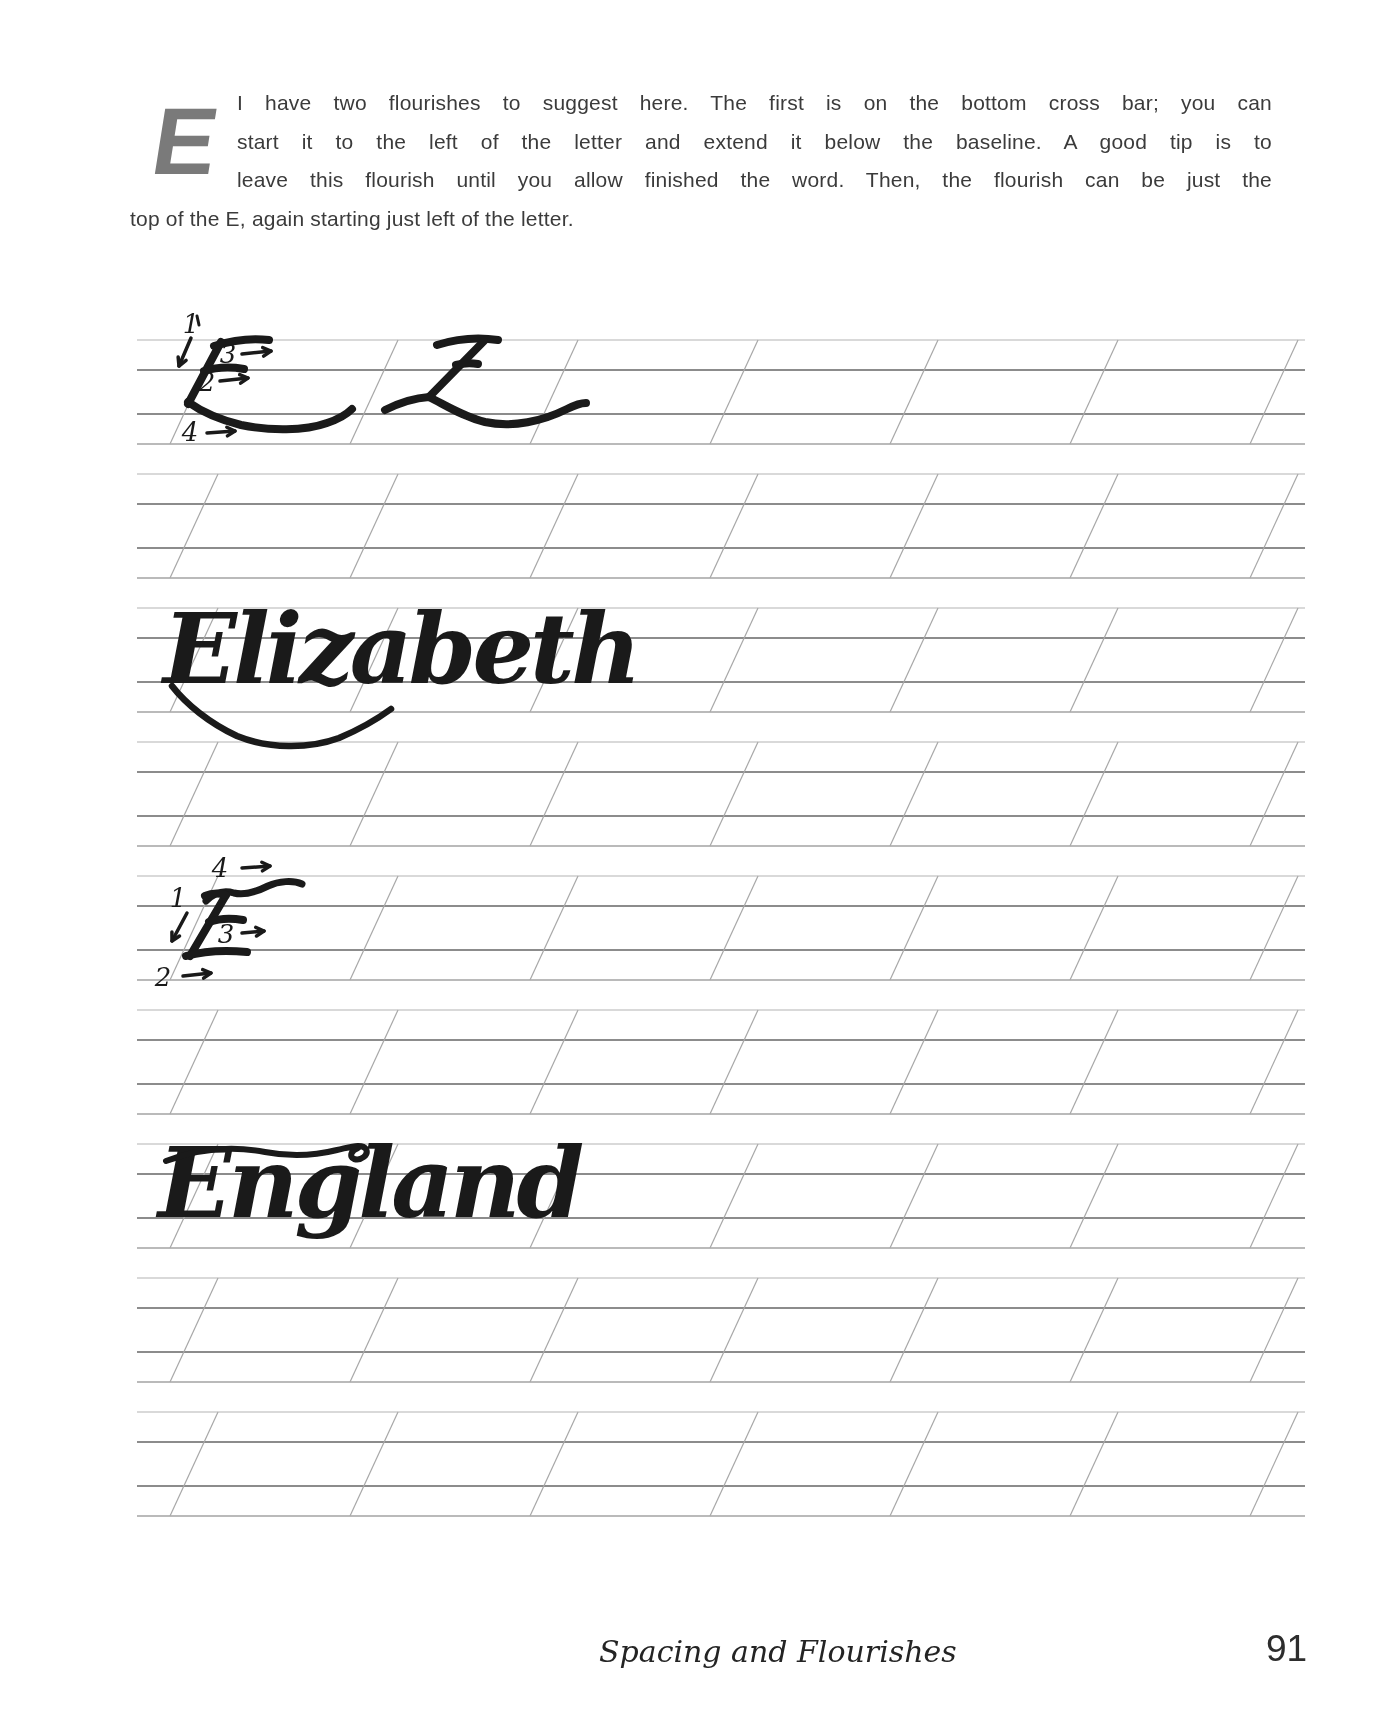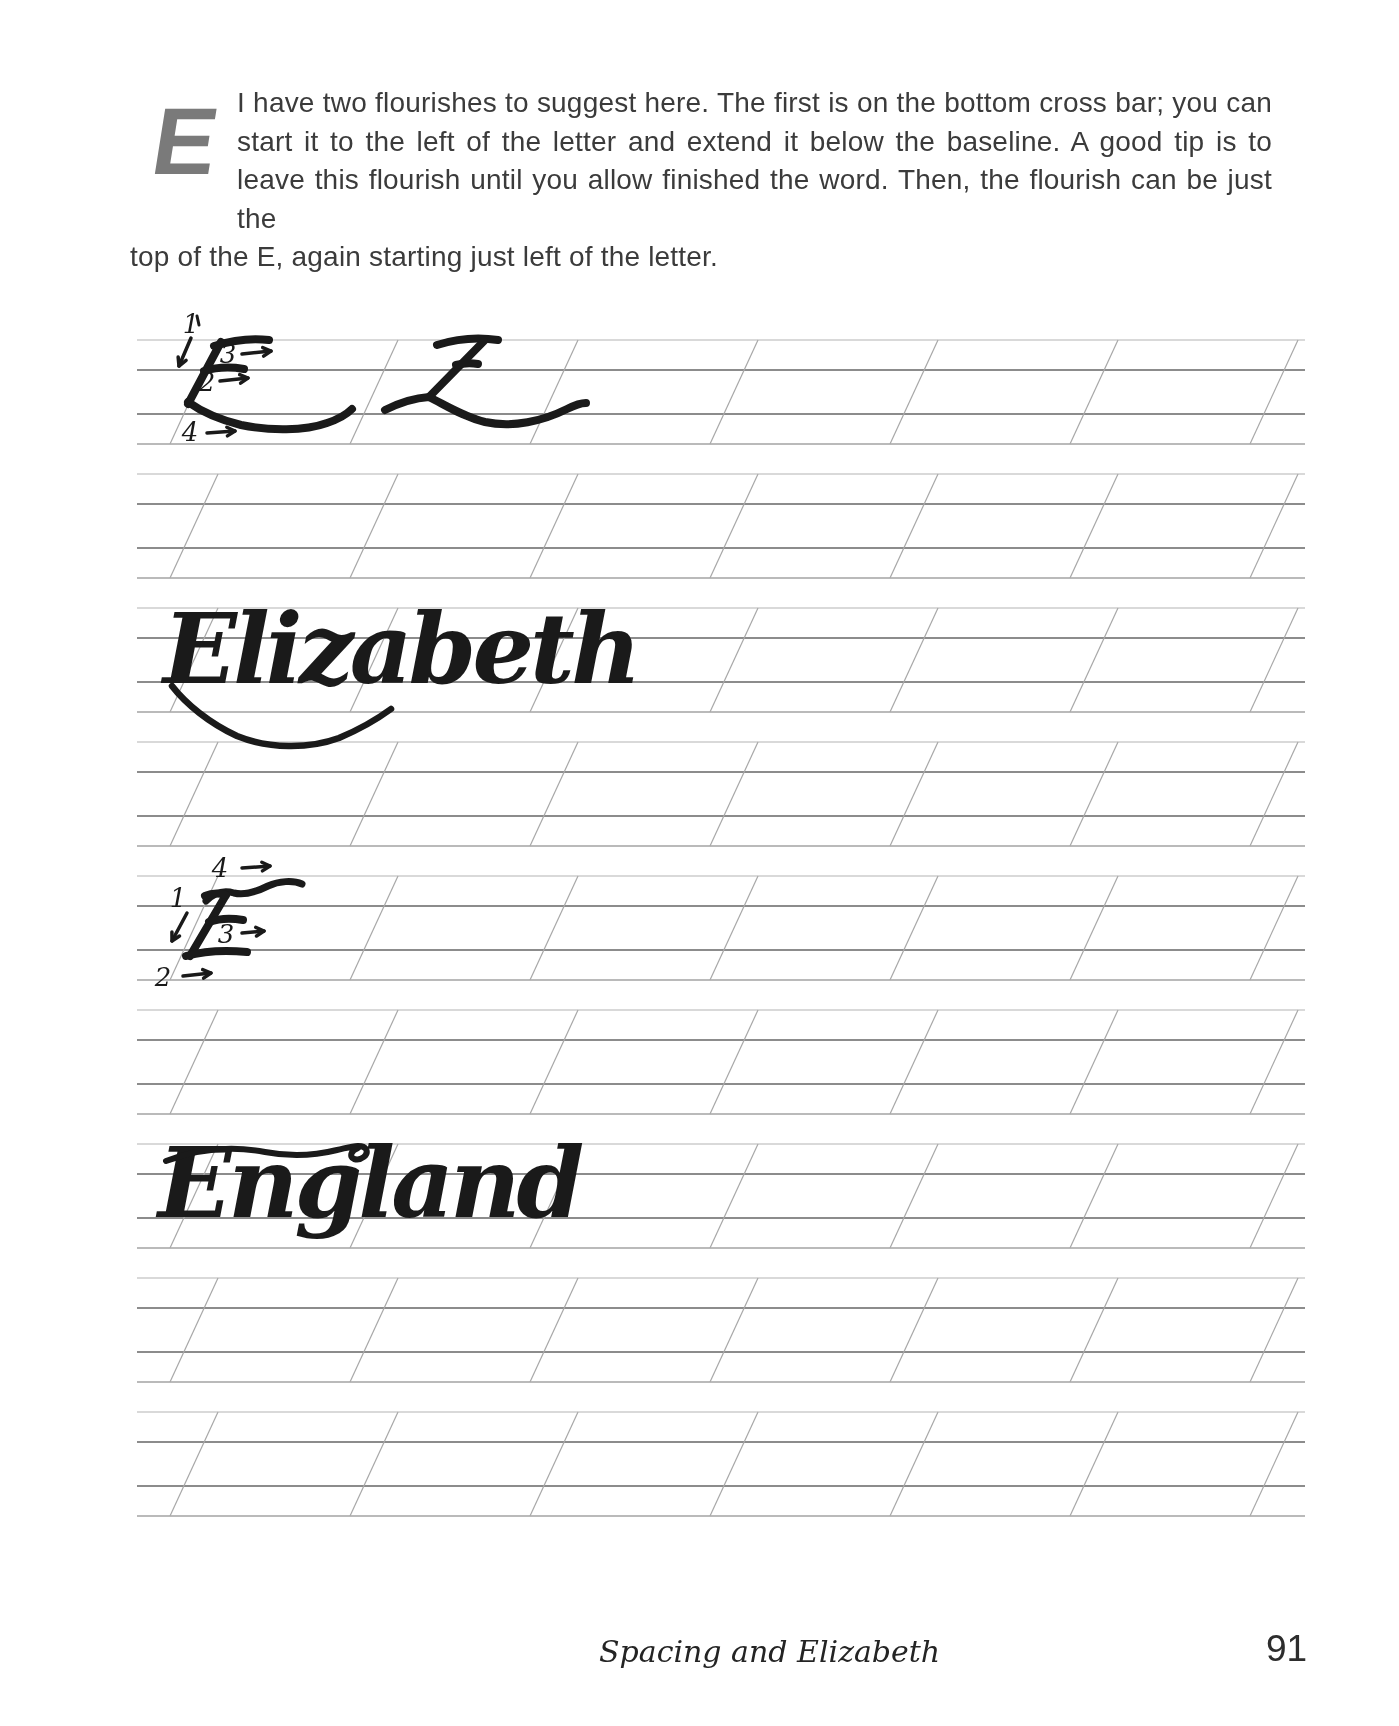--- a/index.html
+++ b/index.html
@@ -9,21 +9,21 @@
     font-family:"Liberation Sans", sans-serif;
   }
   .dropcap {
     position:absolute; left:146px; top:94px;
     font-size:95px; line-height:95px; font-weight:600;
     color:#7a7a7a; transform:skewX(-9deg); transform-origin:50% 100%;
     font-family:"Liberation Sans", sans-serif;
   }
   .intro {
     position:absolute; left:130px; top:84px; width:1142px;
-    font-size:28px; line-height:38.6px; color:#3b3b3b; letter-spacing:0.2px;
+    font-size:21px; line-height:38.6px; color:#3b3b3b; letter-spacing:0.2px;
   }
   .pline { width:100%; }
   .pline.ind { width:1035px; margin-left:107px; }
   .pline.just { text-align:justify; text-align-last:justify; text-justify:inter-word; }
   #practice-svg { position:absolute; left:0; top:0; }
   .stroke-num {
     font-family:"DejaVu Serif", serif; font-style:italic;
     font-size:26px; fill:#1a1a1a; text-anchor:middle;
   }
   .script-word {
@@ -237,15 +237,15 @@
         <path d="M242,868 L270,866" fill="none" stroke="#1a1a1a" stroke-width="3.5" stroke-linecap="round" stroke-linejoin="round"></path>
         <path d="M262.42924764723404,870.8665910875159 L270,866 L261.8144098515746,862.2588619482835" fill="none" stroke="#1a1a1a" stroke-width="3.5" stroke-linecap="round" stroke-linejoin="round"></path>
         <text x="220" y="877" class="stroke-num">4</text>
       </g>
       <g>
         <text x="158" y="1217" class="script-word">England</text>
         <path d="M166,1161 C198,1149 233,1146 265,1152 C291,1157 317,1155 337,1150 C351,1147 362,1143 366,1149 C369,1155 361,1161 354,1159 C349,1157 351,1150 358,1148" fill="none" stroke="#1a1a1a" stroke-width="6" stroke-linecap="round" stroke-linejoin="round"></path>
       </g>
     </svg>
 
-  <div class="footer-title">Spacing and Elizabeth</div>
+  <div class="footer-title">Spacing and Flourishes</div>
   <div class="page-number">91</div>
 </div>
 
 </body></html>

